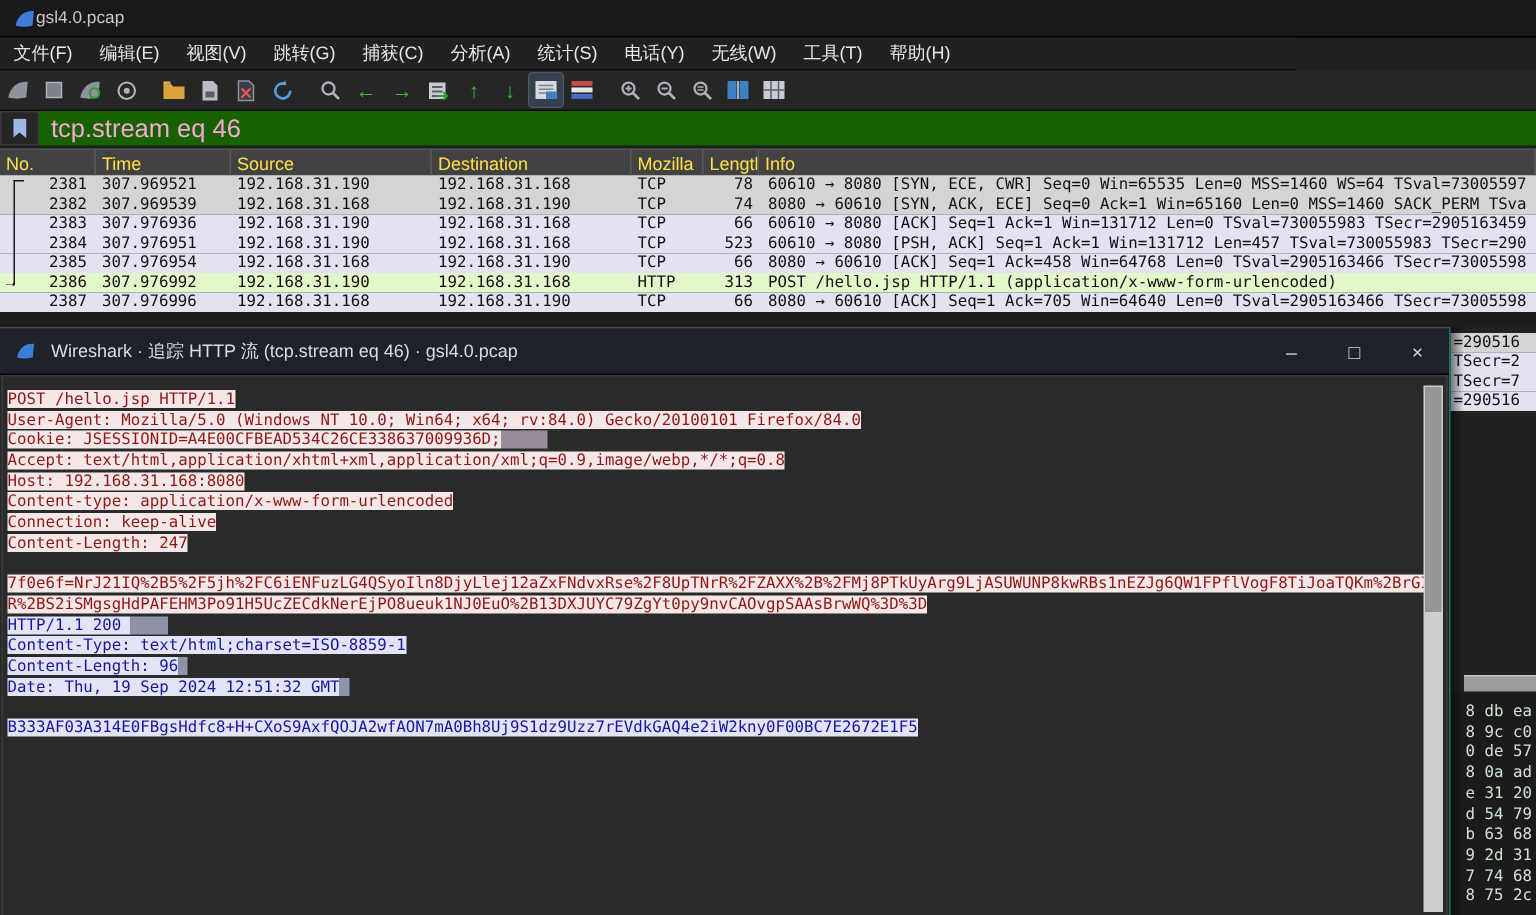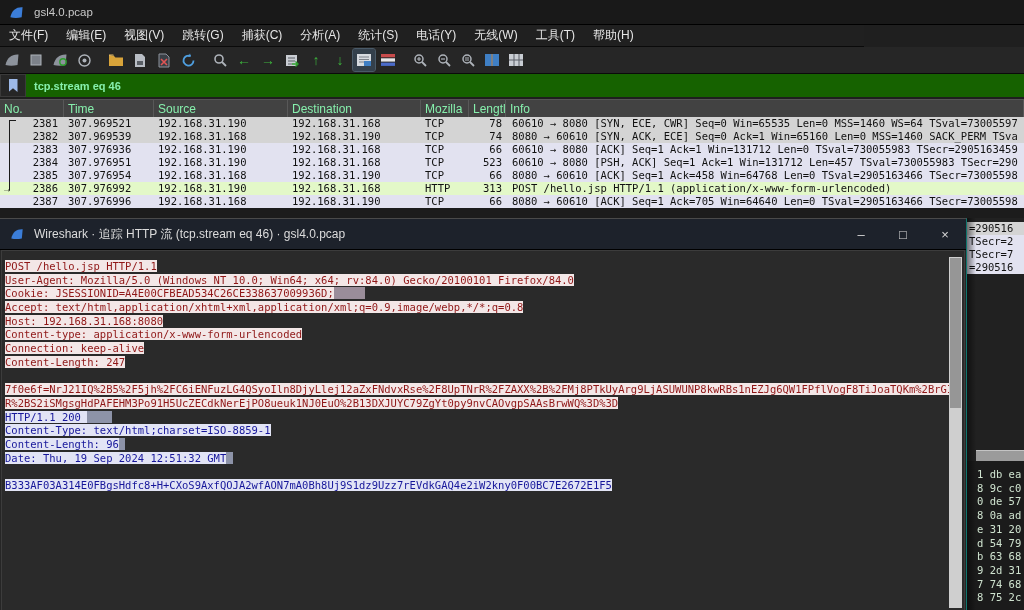--- a/index.html
+++ b/index.html
@@ -4,47 +4,47 @@
 <style>
   html,body{margin:0;padding:0;background:#101010;}
   #screen{position:relative;width:1024px;height:610px;overflow:hidden;
           font-family:"Liberation Sans",sans-serif;background:#1f1f1f;}
   .mono{font-family:"DejaVu Sans Mono",monospace;}
 
   
   #titlebar{position:absolute;left:0;top:0;width:1024px;height:24px;background:#191919;
             display:flex;align-items:center;border-bottom:1px solid #000;}
   #titlebar .fin{margin-left:9px;}
-  #title-text{color:#c9c9c9;font-size:11.5px;margin-left:10px;}
+  #title-text{color:#c9c9c9;font-size:11.5px;margin-left:0;}
 
   #menubar{position:absolute;left:0;top:25px;width:864px;height:21px;background:#202020;
            display:flex;align-items:center;border-bottom:1px solid #0a0a0a;}
   .menu-item{color:#e6e6e6;font-size:12px;padding:0 9px;height:100%;display:flex;align-items:center;cursor:default;}
 
   #toolbar{position:absolute;left:0;top:47px;width:1024px;height:26px;background:#262626;
            display:flex;align-items:center;border-bottom:1px solid #0a0a0a;}
   .tbtn{width:22px;height:22px;margin:0 1px;display:flex;align-items:center;justify-content:center;
         border-radius:2px;position:relative;}
   .tbtn.active{background:#34404c;outline:1px solid #4a5a68;}
   .tgap{width:8px;}
   .gicon{font-size:14px;font-weight:bold;line-height:1;}
   .green{color:#3db53d;}
 
   #filterbar{position:absolute;left:0;top:74px;width:1024px;height:23px;background:#141414;
              display:flex;align-items:stretch;}
   #bookmark-box{width:24px;background:#262626;border:1px solid #3a3a3a;display:flex;align-items:center;justify-content:center;}
   .bookmark{width:9px;height:13px;background:#9db9e8;
             clip-path:polygon(0 0,100% 0,100% 100%,50% 72%,0 100%);}
   #filter-field{flex:1;background:#166200;display:flex;align-items:center;}
-  #filter-text{color:#86efac;font-size:11px;font-weight:bold;margin-left:8px;}
+  #filter-text{color:#f9a8d4;font-size:17px;font-weight:normal;margin-left:8px;}
 
   
   #plist-header{position:absolute;left:0;top:99px;width:1024px;height:17px;background:#424242;
                 display:grid;grid-template-columns:64px 90px 134px 133px 48px 37px 1fr;
-                color:#86efac;font-size:12px;align-items:center;border-top:1px solid #555;border-bottom:3px solid #e5e5e5;}
+                color:#fde047;font-size:12px;align-items:center;border-top:1px solid #555;border-bottom:3px solid #e5e5e5;}
   #plist-header .hcell{padding-left:4px;height:100%;display:flex;align-items:center;border-right:1px solid #585858;overflow:hidden;white-space:nowrap;}
   #plist-rows{position:absolute;left:0;top:117px;width:1024px;}
   .prow{height:13px;display:grid;grid-template-columns:64px 90px 134px 133px 48px 37px 1fr;
         font-size:10.5px;color:#111;white-space:nowrap;overflow:hidden;}
   .prow .c-no{text-align:right;padding-right:6px;}
   .prow .c-time,.prow .c-src,.prow .c-dst,.prow .c-proto{padding-left:4px;}
   .prow .c-len{text-align:right;padding-right:4px;}
   .prow .c-info{padding-left:6px;}
   .bg-gray{background:#d4d4d4;} .bg-lavender{background:#e2e2f0;} .bg-green{background:#e3f8c8;}
   #stream-bracket{position:absolute;left:9px;top:120px;width:6px;height:69px;
@@ -334,21 +334,21 @@
   <div id="right-strip">
       <div style="height: 4px;"></div>
       <div class="frag-row bg-gray">=290516</div>
       <div class="frag-row bg-lavender">TSecr=2</div>
       <div class="frag-row bg-lavender">TSecr=7</div>
       <div class="frag-row bg-lavender">=290516</div>
     </div>
   <div id="right-splitter"></div>
   <div id="hex-pane">
       <div style="height: 7px;"></div>
-      <div class="hex-line">1 db ea</div>
+      <div class="hex-line">8 db ea</div>
       <div class="hex-line">8 9c c0</div>
       <div class="hex-line">0 de 57</div>
       <div class="hex-line">8 0a ad</div>
       <div class="hex-line">e 31 20</div>
       <div class="hex-line">d 54 79</div>
       <div class="hex-line">b 63 68</div>
       <div class="hex-line">9 2d 31</div>
       <div class="hex-line">7 74 68</div>
       <div class="hex-line">8 75 2c</div>
     </div>

